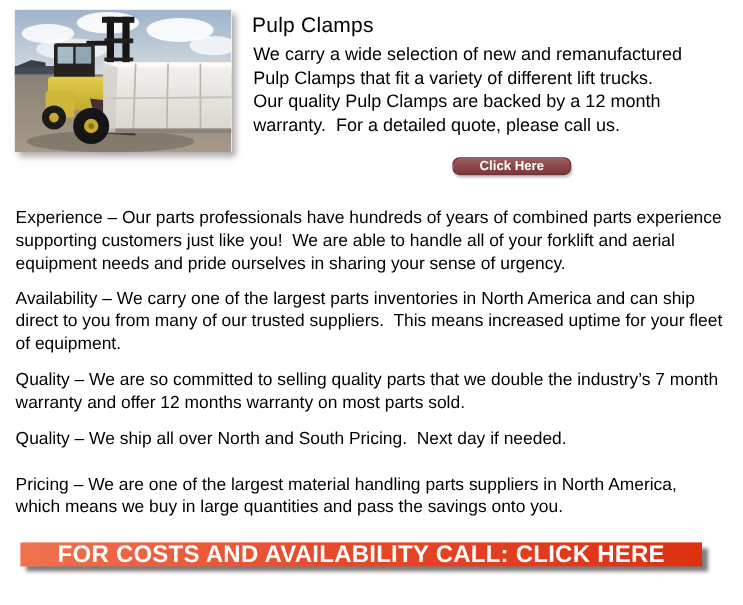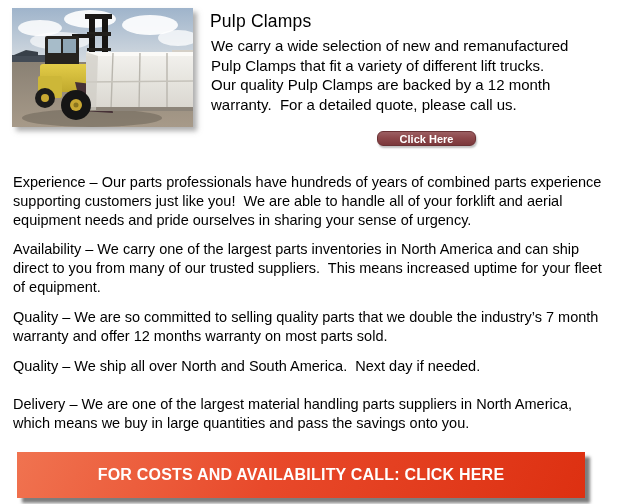--- a/index.html
+++ b/index.html
@@ -73,26 +73,26 @@
   }
   .sec b { font-weight: normal; }
   .sec-experience  { top: 173px; }
   .sec-availability{ top: 240px; }
   .sec-quality     { top: 308px; }
   .sec-delivery    { top: 357px; }
   .sec-pricing     { top: 395px; }
   .banner {
     position: absolute;
     left: 17px; top: 452px;
-    width: 568px; height: 46px;
+    width: 568px; height: 20px;
     background: linear-gradient(115deg, #f07350 0%, #e8492a 45%, #dd3011 100%);
     box-shadow: 5px 5px 3px rgba(55,55,55,0.65);
     color: #ffffff;
     font-weight: bold;
-    font-size: 16px;
+    font-size: 20px;
     letter-spacing: 0.2px;
     display: flex;
     align-items: center;
     justify-content: center;
     cursor: pointer;
     white-space: pre;
   }
 </style>
 </head>
 <body>
@@ -187,20 +187,20 @@
 supporting customers just like you!  We are able to handle all of your forklift and aerial
 equipment needs and pride ourselves in sharing your sense of urgency.</span></p>
 
   <p class="sec sec-availability"><b>Availability</b><span> – We carry one of the largest parts inventories in North America and can ship
 direct to you from many of our trusted suppliers.  This means increased uptime for your fleet
 of equipment.</span></p>
 
   <p class="sec sec-quality"><b>Quality</b><span> – We are so committed to selling quality parts that we double the industry’s 7 month
 warranty and offer 12 months warranty on most parts sold.</span></p>
 
-  <p class="sec sec-delivery"><b>Quality</b><span> – We ship all over North and South America.  Next day if needed.</span></p>
-
-  <p class="sec sec-pricing"><b>Delivery</b><span> – We are one of the largest material handling parts suppliers in North America,
+  <p class="sec sec-delivery"><b>Quality</b><span> – We ship all over North and South Pricing.  Next day if needed.</span></p>
+
+  <p class="sec sec-pricing"><b>Pricing</b><span> – We are one of the largest material handling parts suppliers in North America,
 which means we buy in large quantities and pass the savings onto you.</span></p>
 
   <div class="banner">FOR COSTS AND AVAILABILITY CALL: CLICK HERE</div>
 
 </div>
 
 </body></html>

